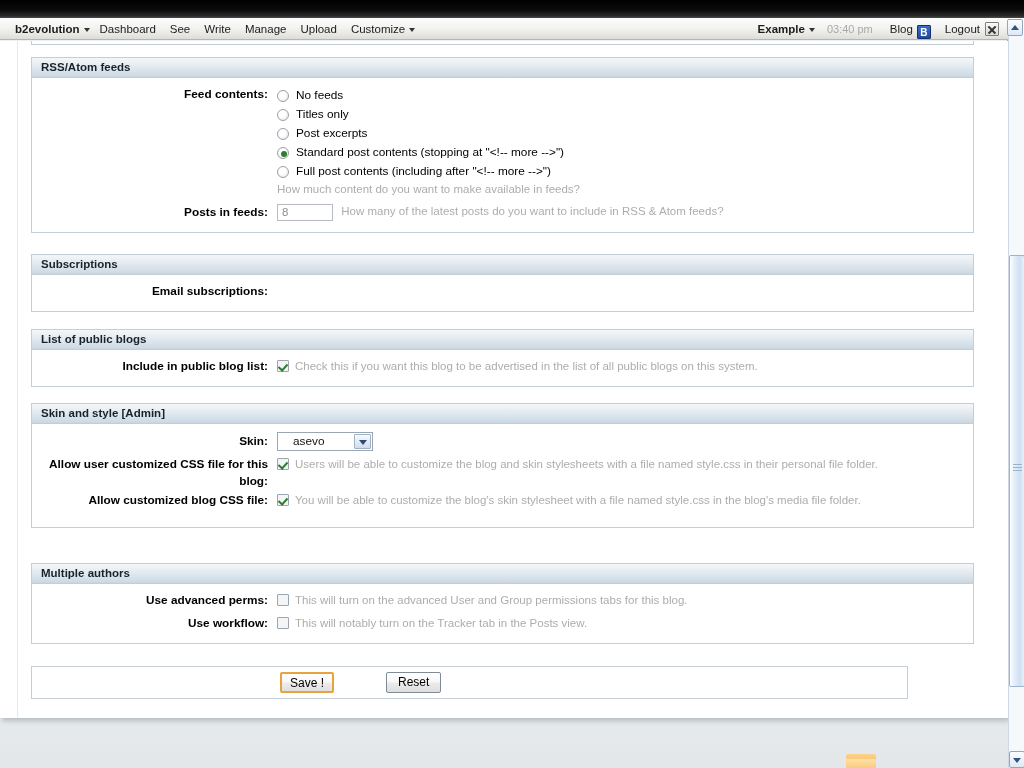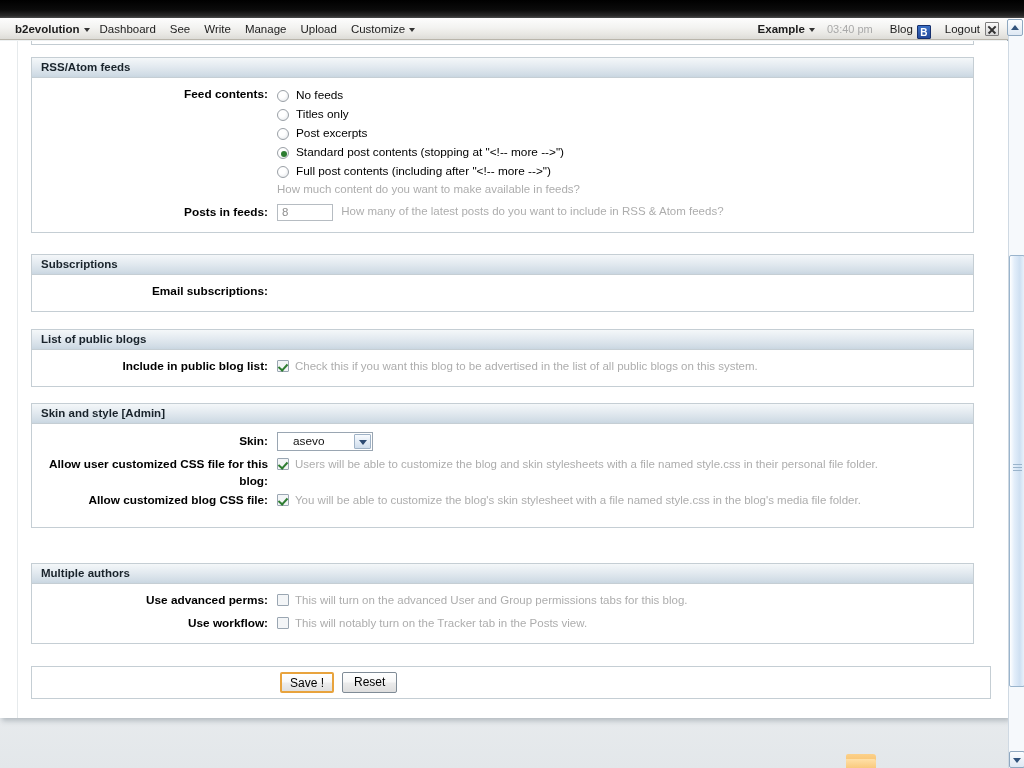--- a/index.html
+++ b/index.html
@@ -175,24 +175,25 @@
     border: 1px solid #9fb2c6; border-radius: 1px;
   }
   .sel .selarrow:after {
     content: ""; position: absolute; left: 4px; top: 5px; width: 0; height: 0;
     border-left: 4.5px solid transparent; border-right: 4.5px solid transparent;
     border-top: 5px solid #2c4a72;
   }
 
   
   #btnbar {
-    position: absolute; left: 12px; width: 960px; height: 33px;
+    position: absolute; left: 12px; width: 877px; height: 33px;
     border: 1px solid #c5ced4; background: #fff;
     display: flex; align-items: center; justify-content: flex-start;
     padding-left: 248px;
+    gap: 44px;
   }
   .btn {
     font-family: "Liberation Sans", sans-serif;
     font-size: 12px; color: #000; height: 21px; padding: 0 11px;
     background: linear-gradient(to bottom,#ffffff 0%,#f7f7f7 48%,#ebebeb 52%,#dedede 100%);
     border: 1px solid #7f8b96; border-radius: 2px; cursor: pointer;
     line-height: 19px; margin-right: 8px;
   }
   .btn.primary {
     border: 2px solid #e8a33d;

